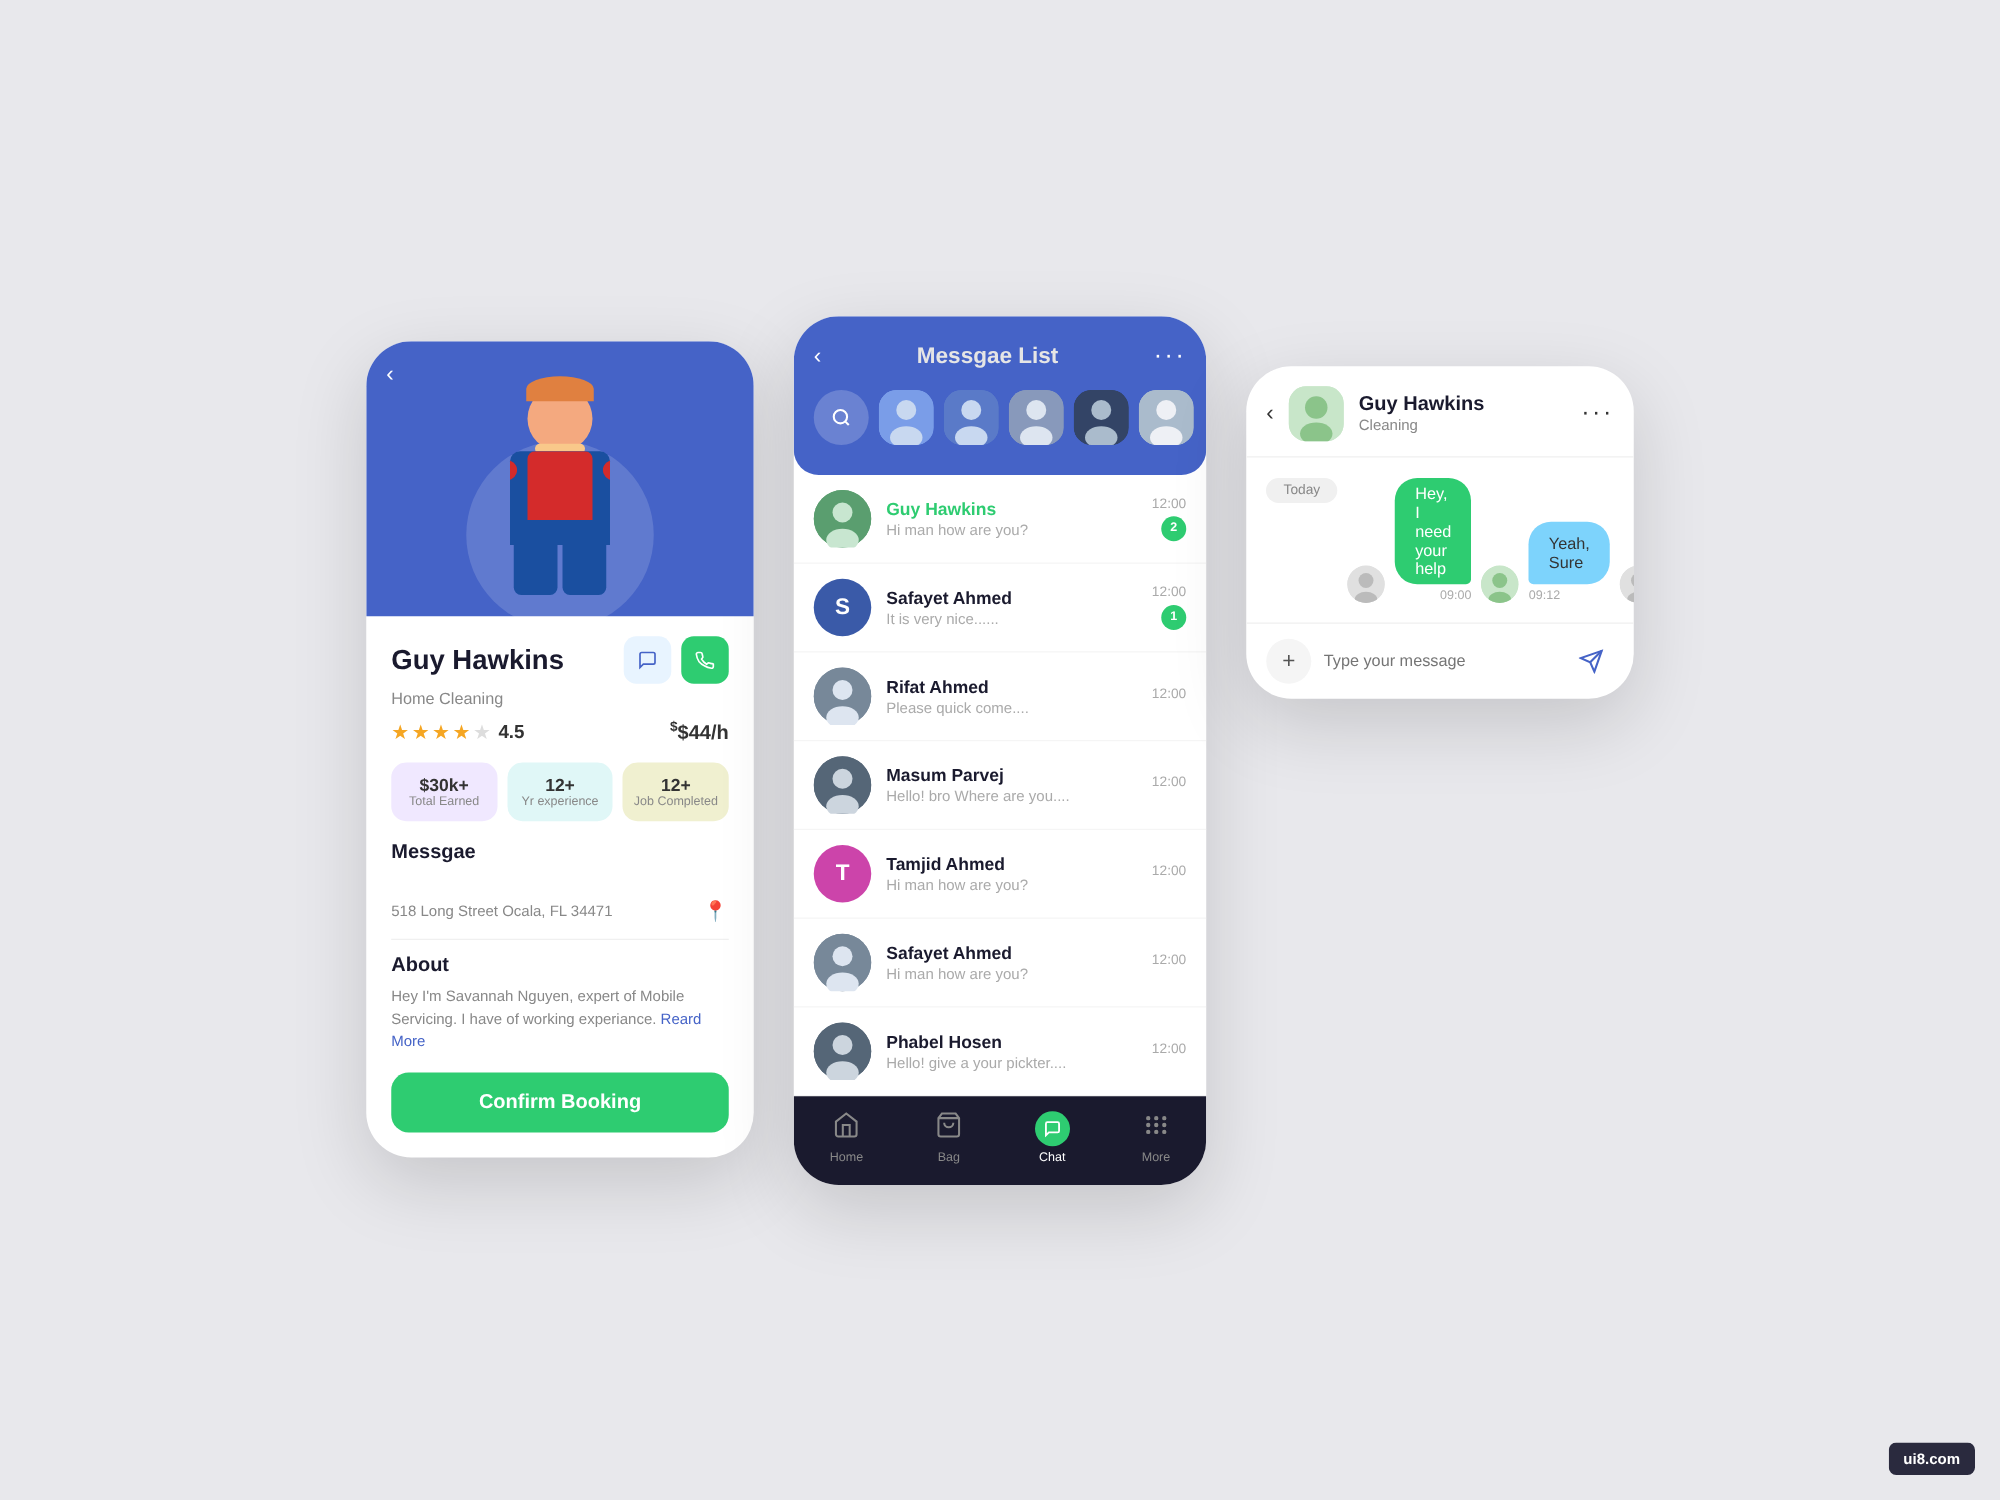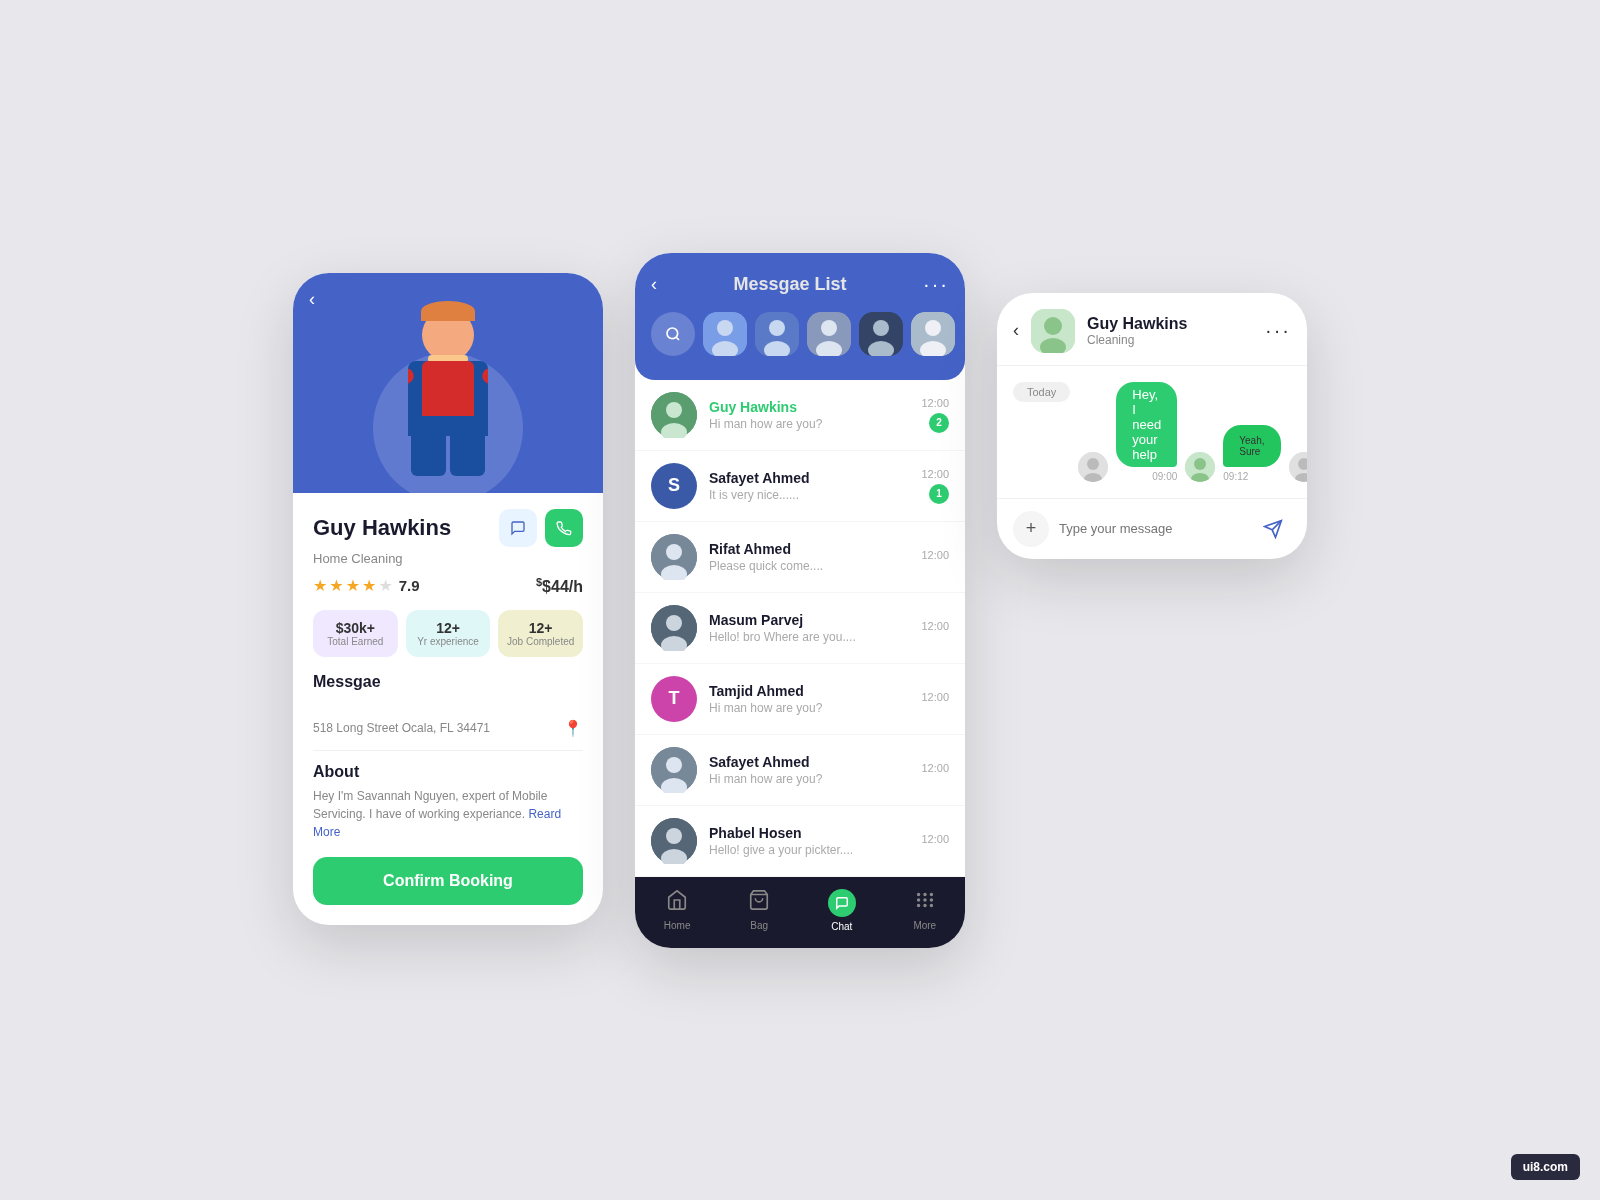--- a/index.html
+++ b/index.html
@@ -365,25 +365,25 @@
     .chat-msg-row.sent { flex-direction: row-reverse; }
     .chat-bubble-sent {
       background: #2ecc71;
       color: #fff;
       border-radius: 18px 18px 4px 18px;
       padding: 5px 16px;
       font-size: 13px;
       max-width: 200px;
     }
     .chat-bubble-recv {
-      background: #22c55e;
+      background: #7dd3fc;
       color: #333;
       border-radius: 18px 18px 18px 4px;
       padding: 10px 16px;
-      font-size: 10px;
+      font-size: 13px;
       max-width: 200px;
     }
     .chat-time { font-size: 10px; color: #aaa; margin-top: 4px; text-align: right; }
     .chat-time-recv { font-size: 10px; color: #aaa; margin-top: 4px; }
     .chat-mini-avatar {
       width: 30px;
       height: 30px;
       border-radius: 50%;
       background: #ddd;
       flex-shrink: 0;
@@ -540,21 +540,21 @@
       </div>
       <div class="s1-subtitle">Home Cleaning</div>
 
       <div class="s1-rating-row">
         <div class="stars">
           <span class="star star-filled">★</span>
           <span class="star star-filled">★</span>
           <span class="star star-filled">★</span>
           <span class="star star-filled">★</span>
           <span class="star star-empty">★</span>
-          <span class="rating-value">7.9</span>
+          <span class="rating-value">4.5</span>
         </div>
         <span class="price"><sup>$</sup><span>$44/h</span></span>
       </div>
 
       <div class="s1-stats">
         <div class="stat-card stat-card-purple">
           <span class="stat-value">$30k+</span>
           <span class="stat-label">Total Earned</span>
         </div>
         <div class="stat-card stat-card-cyan">

